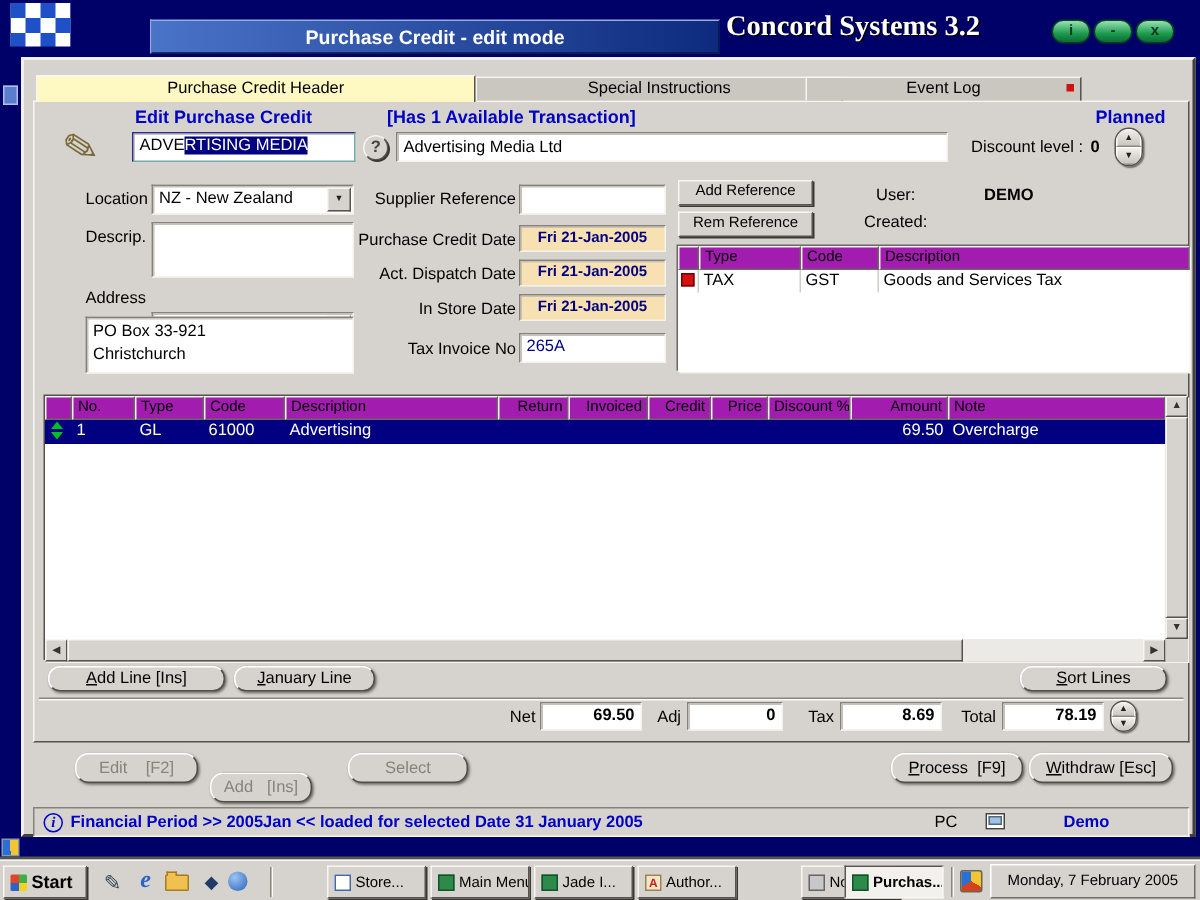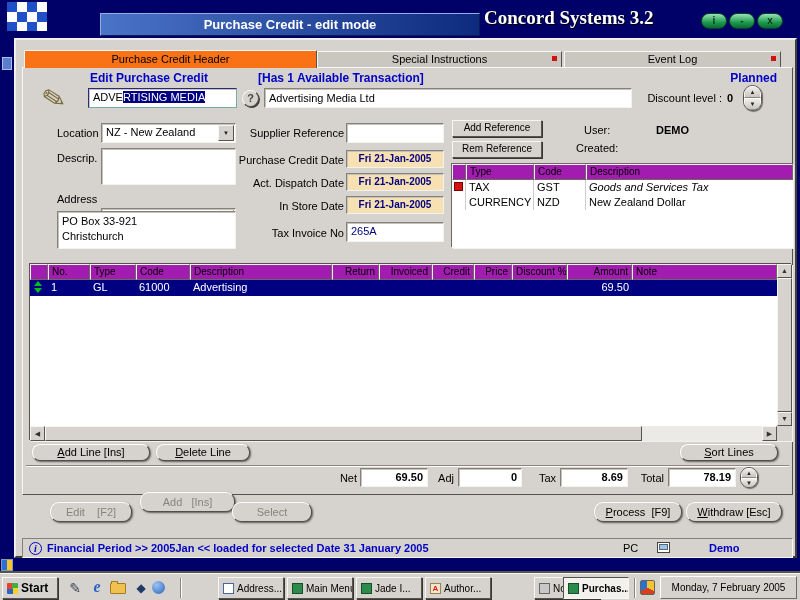--- a/index.html
+++ b/index.html
@@ -13,21 +13,21 @@
   .pill{background:#d6d3ce;border:1px solid;border-color:#fff #504e48 #504e48 #fff;border-radius:9px;box-shadow:1px 1px 2px rgba(0,0,0,.55);text-align:center;cursor:pointer;overflow:hidden;white-space:pre}
   .pill.dis{color:#86847a}
   .uline::first-letter{text-decoration:underline}
   .lbl{font-size:11px;line-height:13px;white-space:nowrap}
   .ar{text-align:right}
   .bb{color:#0000c6;font-weight:bold}
   .titlepill{background:linear-gradient(90deg,#4a74c8,#0d2a7e);border:1px solid;border-color:#93aede #091d52 #091d52 #93aede;color:#fff;font-weight:bold;font-size:13px;text-align:center;line-height:21px;overflow:hidden;white-space:nowrap}
   .appname{font-family:"Liberation Serif",serif;font-weight:bold;font-size:19px;color:#fff;text-shadow:1px 1px 0 #000;white-space:nowrap}
   .winbtn{width:26px;height:16px;border-radius:8px;background:linear-gradient(#97e2b2,#1d9a4e 60%,#0c6b34);border:1px solid #05421f;color:#05391d;font-size:10px;font-weight:bold;text-align:center;line-height:13px;cursor:pointer}
   .checker{background:conic-gradient(#fff 0 90deg,#2050c8 0 180deg,#fff 0 270deg,#2050c8 0);background-size:20px 20px}
-  .tab{position:absolute;text-align:center;font-size:11px;background:#f97316;border:1px solid;border-color:#f8f6f2 #55534e #55534e #f8f6f2;border-bottom:none;overflow:hidden;cursor:pointer}
+  .tab{position:absolute;text-align:center;font-size:11px;background:#fef9c3;border:1px solid;border-color:#f8f6f2 #55534e #55534e #f8f6f2;border-bottom:none;overflow:hidden;cursor:pointer}
   .tab.inactive{background:#cac7c1}
   .tabmark{position:absolute;right:4px;top:4px;width:5px;height:5px;background:#cf1111}
   .panel{border:1px solid;border-color:#f8f6f2 #55534e #55534e #f8f6f2}
   .hcell{background:#a21caf;border:1px solid;border-color:#f4f2ee #6b6964 #6b6964 #f4f2ee;padding:1px 3px;font-size:10px;line-height:12px;white-space:nowrap;overflow:hidden;flex:0 0 auto}
   .rcell{padding:1px 3px;border-right:1px solid #cfcdc8;font-size:11px;line-height:12px;white-space:nowrap;overflow:hidden;flex:0 0 auto}
   .gcell{padding:1px 3px;font-size:11px;line-height:13px;white-space:nowrap;overflow:hidden;flex:0 0 auto}
   .flexrow{display:flex}
   .combo{background:#fff;border:1px solid;border-color:#84827a #f4f2ee #f4f2ee #84827a;box-shadow:inset 1px 1px 0 #c5c2bc;position:relative}
   .combotx{position:absolute;left:4px;top:2px;font-size:11px;white-space:nowrap}
   .combobtn{position:absolute;right:1px;top:1px;width:16px;bottom:1px;background:#d6d3ce;border:1px solid;border-color:#f8f6f2 #55534e #55534e #f8f6f2;font-size:6px;text-align:center;line-height:14px;color:#222;cursor:pointer}
@@ -64,21 +64,21 @@
 
     <div class="abs panel" style="left:6px;top:27px;width:771px;height:428px;"></div>
 
     <div class="tab" style="left:8px;top:10px;width:293px;height:18px;line-height:17px;z-index:3;">
       <span>Purchase Credit Header</span>
     </div>
     <div class="tab inactive" style="left:301px;top:11px;width:245px;height:16px;line-height:15px;">
       <span>Special Instructions</span>
       <span class="tabmark"></span>
     </div>
-    <div class="tab inactive" style="left:548px;top:11px;width:217px;height:16px;line-height:15px;">
+    <div class="tab inactive" style="left:521px;top:11px;width:184px;height:16px;line-height:15px;">
       <span>Event Log</span>
       <span class="tabmark"></span>
     </div>
 
     <div class="abs lbl bb" style="left:74px;top:32px;width:170px;font-size:12px;">Edit Purchase Credit</div>
     <div class="abs lbl bb" style="left:242px;top:32px;width:230px;font-size:12px;">[Has 1 Available Transaction]</div>
     <div class="abs lbl bb ar" style="left:640px;top:32px;width:121px;font-size:12px;">Planned</div>
 
     <div class="abs" style="left:26px;top:42px;width:44px;height:30px;font-size:28px;line-height:30px;color:#7a6a3a;transform:rotate(-12deg);">✎</div>
     <div class="abs fld" style="left:72px;top:48px;width:149px;height:20px;border-color:#2a2a80 #7aa #7aa #2a2a80;">
@@ -133,27 +133,21 @@
         <div class="hcell" style="width:68px;">Type</div>
         <div class="hcell" style="width:52px;">Code</div>
         <div class="hcell" style="flex:1;">Description</div>
       </div>
       <div class="flexrow" style="height:15px;">
         <div class="rcell" style="width:14px;padding:2px;">
             <span style="display:block;width:9px;height:9px;background:#d51111;border:1px solid #700;"></span>
           </div>
         <div class="rcell" style="width:68px;">TAX</div>
         <div class="rcell" style="width:52px;">GST</div>
-        <div class="rcell" style="flex:1;border-right:none;font-style:italic;">Goods and Services Tax</div>
-      </div>
-      <div class="flexrow" style="height:15px;">
-        <div class="rcell" style="width:14px;"></div>
-        <div class="rcell" style="width:68px;">CURRENCY</div>
-        <div class="rcell" style="width:52px;">NZD</div>
-        <div class="rcell" style="flex:1;border-right:none;">New Zealand Dollar</div>
+        <div class="rcell" style="flex:1;border-right:none;">Goods and Services Tax</div>
       </div>
     </div>
 
     <div class="abs" style="left:14px;top:224px;width:762px;height:177px;box-shadow:-1px -1px 0 #55534e,1px 1px 0 #f4f2ee;">
 
       <div class="flexrow" style="height:16px;width:747px;">
         <div class="hcell" style="width:18px;"></div>
         <div class="hcell" style="width:42px;">No.</div>
         <div class="hcell" style="width:46px;">Type</div>
         <div class="hcell" style="width:54px;">Code</div>
@@ -176,58 +170,59 @@
           <div class="gcell" style="width:42px;">1</div>
           <div class="gcell" style="width:46px;">GL</div>
           <div class="gcell" style="width:54px;">61000</div>
           <div class="gcell" style="width:142px;">Advertising</div>
           <div class="gcell ar" style="width:47px;"></div>
           <div class="gcell ar" style="width:53px;"></div>
           <div class="gcell ar" style="width:42px;"></div>
           <div class="gcell ar" style="width:38px;"></div>
           <div class="gcell ar" style="width:55px;"></div>
           <div class="gcell ar" style="width:65px;">69.50</div>
+          <div class="gcell" style="flex:1;">Overcharge</div>
         </div>
       </div>
 
       <div class="abs" style="left:747px;top:0;width:15px;height:162px;background:#eceae6;">
         <div class="sbtn abs" style="left:0;top:0;width:15px;height:14px;">▲</div>
         <div class="thumb abs" style="left:0;top:14px;width:15px;height:134px;"></div>
         <div class="sbtn abs" style="left:0;top:148px;width:15px;height:14px;">▼</div>
       </div>
 
       <div class="abs" style="left:0;top:162px;width:747px;height:15px;background:#eceae6;">
         <div class="sbtn abs" style="left:0;top:0;width:15px;height:15px;line-height:13px;">◀</div>
         <div class="thumb abs" style="left:15px;top:0;width:597px;height:15px;"></div>
         <div class="sbtn abs" style="left:732px;top:0;width:15px;height:15px;line-height:13px;">▶</div>
       </div>
       <div class="abs" style="left:747px;top:162px;width:15px;height:15px;background:#d6d3ce;"></div>
     </div>
 
     <div class="abs pill uline" style="left:16px;top:404px;width:118px;height:17px;line-height:15px;border-radius:8px;">Add Line [Ins]</div>
-    <div class="abs pill uline" style="left:140px;top:404px;width:94px;height:17px;line-height:15px;border-radius:8px;">Delete Line</div>
+    <div class="abs pill uline" style="left:140px;top:404px;width:94px;height:17px;line-height:15px;border-radius:8px;">January Line</div>
     <div class="abs pill uline" style="left:664px;top:404px;width:98px;height:17px;line-height:15px;border-radius:8px;">Sort Lines</div>
 
     <div class="abs groove" style="left:10px;top:425px;width:763px;"></div>
 
     <div class="abs lbl ar" style="left:303px;top:432px;width:38px;">Net</div>
     <div class="abs fld ar" style="left:344px;top:428px;width:68px;height:19px;font-weight:bold;">69.50</div>
     <div class="abs lbl ar" style="left:404px;top:432px;width:34px;">Adj</div>
     <div class="abs fld ar" style="left:442px;top:428px;width:64px;height:19px;font-weight:bold;">0</div>
     <div class="abs lbl ar" style="left:508px;top:432px;width:32px;">Tax</div>
     <div class="abs fld ar" style="left:544px;top:428px;width:68px;height:19px;font-weight:bold;">8.69</div>
     <div class="abs lbl ar" style="left:614px;top:432px;width:34px;">Total</div>
     <div class="abs fld ar" style="left:652px;top:428px;width:68px;height:19px;font-weight:bold;">78.19</div>
     <div class="abs spin" style="left:724px;top:427px;width:18px;height:21px;">
       <div style="line-height:8px;">▲</div>
       <div style="line-height:8px;">▼</div>
     </div>
 
     <div class="abs pill dis" style="left:34px;top:462px;width:82px;height:20px;line-height:18px;">Edit    [F2]</div>
-    <div class="abs pill dis" style="left:124px;top:452px;width:95px;height:20px;line-height:18px;">Add   [Ins]</div>
+    <div class="abs pill dis" style="left:124px;top:475px;width:68px;height:20px;line-height:18px;">Add   [Ins]</div>
     <div class="abs pill dis" style="left:216px;top:462px;width:80px;height:20px;line-height:18px;">Select</div>
     <div class="abs pill uline" style="left:578px;top:462px;width:88px;height:20px;line-height:18px;">Process  [F9]</div>
     <div class="abs pill uline" style="left:670px;top:462px;width:96px;height:20px;line-height:18px;">Withdraw [Esc]</div>
 
     <div class="abs sunkenp" style="left:6px;top:498px;width:771px;height:20px;">
       <span class="abs" style="left:6px;top:3px;width:13px;height:13px;border:1px solid #0000c6;border-radius:50%;color:#0000c6;font-family:'Liberation Serif',serif;font-style:italic;font-weight:bold;font-size:10px;text-align:center;line-height:11px;">i</span>
       <span class="abs lbl bb" style="left:24px;top:3px;white-space:nowrap;">Financial Period &gt;&gt; 2005Jan &lt;&lt; loaded for selected Date 31 January 2005</span>
       <span class="abs lbl" style="left:600px;top:3px;">PC</span>
       <span class="abs" style="left:634px;top:3px;width:13px;height:11px;border:1px solid #444;background:#fff;">
           <span style="display:block;margin:1px;height:6px;background:#9ec2e8;border:1px solid #567;"></span>
@@ -245,21 +240,21 @@
     <span class="abs" style="left:88px;top:4px;width:18px;height:18px;font-family:'Liberation Serif',serif;font-weight:bold;font-style:italic;font-size:16px;line-height:18px;text-align:center;color:#2864c8;">e</span>
     <span class="abs" style="left:110px;top:9px;width:16px;height:11px;background:#f0c150;border:1px solid #a67d1e;border-radius:1px;">
         <span style="position:absolute;left:0;top:-3px;width:7px;height:3px;background:#f0c150;border:1px solid #a67d1e;border-bottom:none;"></span>
       </span>
     <span class="abs" style="left:132px;top:5px;width:18px;height:18px;font-size:12px;line-height:18px;text-align:center;color:#223a66;">◆</span>
     <span class="abs" style="left:152px;top:7px;width:13px;height:13px;border-radius:50%;background:radial-gradient(circle at 35% 30%,#9cc4f4,#2a62b8);"></span>
     <div class="abs" style="left:180px;top:4px;width:2px;height:20px;border-left:1px solid #8a887e;border-right:1px solid #fbfaf7;"></div>
 
     <div class="abs btn task" style="left:218px;top:3px;width:66px;height:22px;">
       <span class="ticon" style="background:#fff;border-color:#4668aa;"></span>
-      <span>Address...</span>
+      <span>Store...</span>
     </div>
     <div class="abs btn task" style="left:287px;top:3px;width:66px;height:22px;">
       <span class="ticon" style="background:#2c8a4a;border-color:#14512a;"></span>
       <span>Main Menu</span>
     </div>
     <div class="abs btn task" style="left:356px;top:3px;width:66px;height:22px;">
       <span class="ticon" style="background:#2c8a4a;border-color:#14512a;"></span>
       <span>Jade I...</span>
     </div>
     <div class="abs btn task" style="left:425px;top:3px;width:66px;height:22px;">

